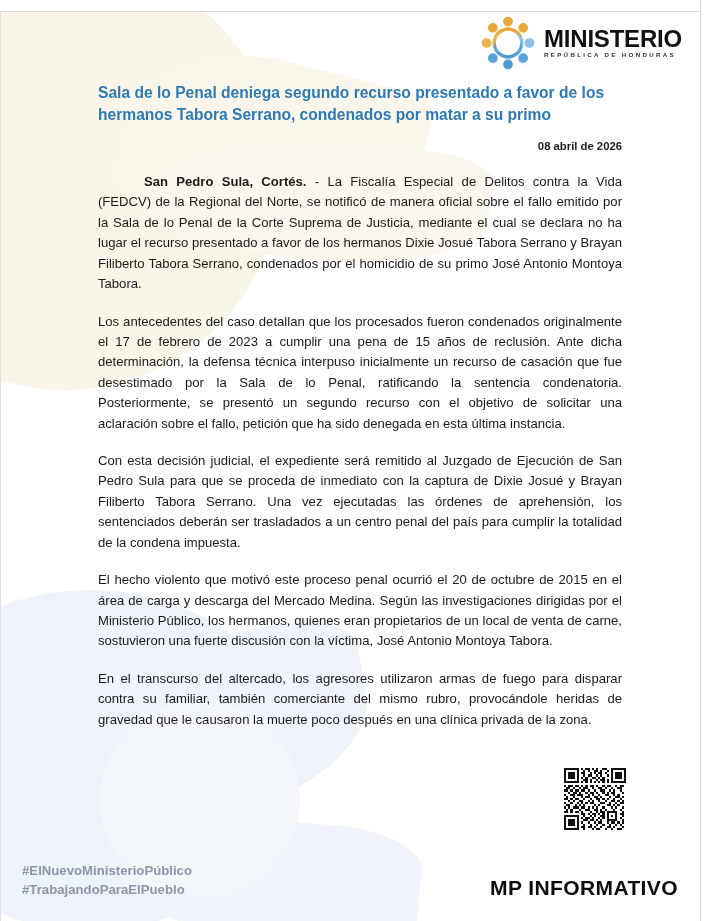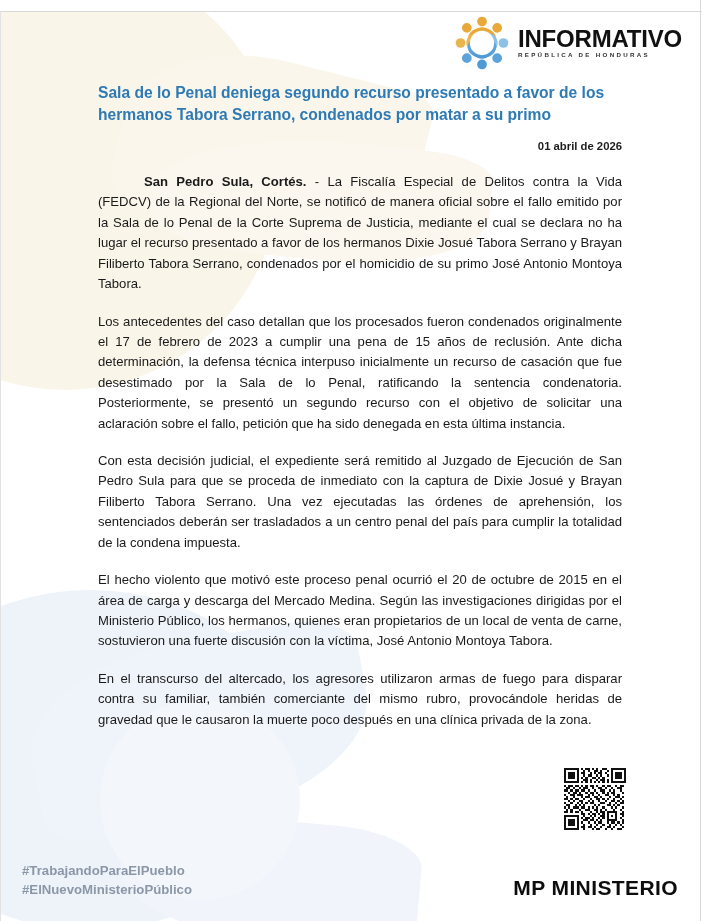--- a/index.html
+++ b/index.html
@@ -291,30 +291,30 @@
             </g>
             <g transform="rotate(180 50 50)">
               <circle cx="50" cy="13" r="8.4" fill="#4f9ad6"></circle>
               <path d="M50 23 C40 23 33 30 33 40 C33 46 38 49 42 47 C45 45.5 46 42 46 38 L54 38 C54 42 55 45.5 58 47 C62 49 67 46 67 40 C67 30 60 23 50 23 Z" fill="#4f9ad6"></path>
             </g>
             <circle cx="50" cy="50" r="21" fill="#ffffff"></circle>
           </g>
         </svg>
       </span>
       <span class="logo-text">
-        <span class="logo-line">INFORMATIVO</span>
+        <span class="logo-line">MINISTERIO</span>
         <span class="logo-sub">REPÚBLICA DE HONDURAS</span>
       </span>
     </div>
   </div>
 
   <div id="title-block">
     <h1 id="doc-title">Sala de lo Penal deniega segundo recurso presentado a favor de los hermanos Tabora Serrano, condenados por matar a su primo</h1>
   </div>
-  <div id="doc-date">01 abril de 2026</div>
+  <div id="doc-date">08 abril de 2026</div>
 
   <div id="body-copy">
       <p class="para"><span class="dateline">San Pedro Sula, Cortés.</span><span> - La Fiscalía Especial de Delitos contra la Vida (FEDCV) de la Regional del Norte, se notificó de manera oficial sobre el fallo emitido por la Sala de lo Penal de la Corte Suprema de Justicia, mediante el cual se declara no ha lugar el recurso presentado a favor de los hermanos Dixie Josué Tabora Serrano y Brayan Filiberto Tabora Serrano, condenados por el homicidio de su primo José Antonio Montoya Tabora.</span></p>
       <p class="para"><span>Los antecedentes del caso detallan que los procesados fueron condenados originalmente el 17 de febrero de 2023 a cumplir una pena de 15 años de reclusión. Ante dicha determinación, la defensa técnica interpuso inicialmente un recurso de casación que fue desestimado por la Sala de lo Penal, ratificando la sentencia condenatoria. Posteriormente, se presentó un segundo recurso con el objetivo de solicitar una aclaración sobre el fallo, petición que ha sido denegada en esta última instancia.</span></p>
       <p class="para"><span>Con esta decisión judicial, el expediente será remitido al Juzgado de Ejecución de San Pedro Sula para que se proceda de inmediato con la captura de Dixie Josué y Brayan Filiberto Tabora Serrano. Una vez ejecutadas las órdenes de aprehensión, los sentenciados deberán ser trasladados a un centro penal del país para cumplir la totalidad de la condena impuesta.</span></p>
       <p class="para"><span>El hecho violento que motivó este proceso penal ocurrió el 20 de octubre de 2015 en el área de carga y descarga del Mercado Medina. Según las investigaciones dirigidas por el Ministerio Público, los hermanos, quienes eran propietarios de un local de venta de carne, sostuvieron una fuerte discusión con la víctima, José Antonio Montoya Tabora.</span></p>
       <p class="para"><span>En el transcurso del altercado, los agresores utilizaron armas de fuego para disparar contra su familiar, también comerciante del mismo rubro, provocándole heridas de gravedad que le causaron la muerte poco después en una clínica privada de la zona.</span></p>
     </div>
 
   <div id="qr-code">
@@ -565,24 +565,24 @@
         <rect x="15" y="28" width="2" height="1"></rect>
           <rect x="19" y="28" width="1" height="1"></rect>
         <rect x="22" y="28" width="1" height="1"></rect>
           <rect x="25" y="28" width="2" height="1"></rect>
       </g>
     </svg>
   </div>
 
   <div id="footer">
     <div id="hashtags">
+      <div>#ElNuevoMinisterioPúblico</div>
       <div>#TrabajandoParaElPueblo</div>
-      <div>#ElNuevoMinisterioPúblico</div>
     </div>
-    <div id="mp-informativo">MP MINISTERIO</div>
+    <div id="mp-informativo">MP INFORMATIVO</div>
   </div>
 
   <div class="frame-top-strip"></div>
   <div class="frame-left-line"></div>
   <div class="frame-right-line"></div>
   <div class="frame-outer-right"></div>
 
 </div>
 
 </body></html>

